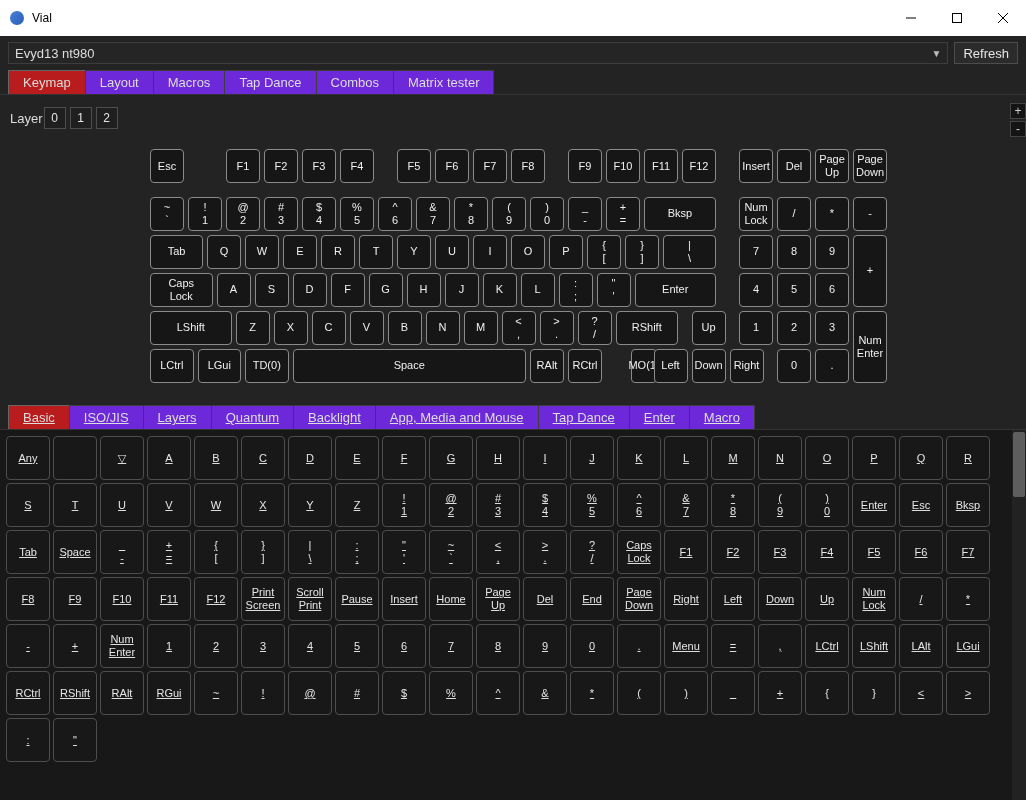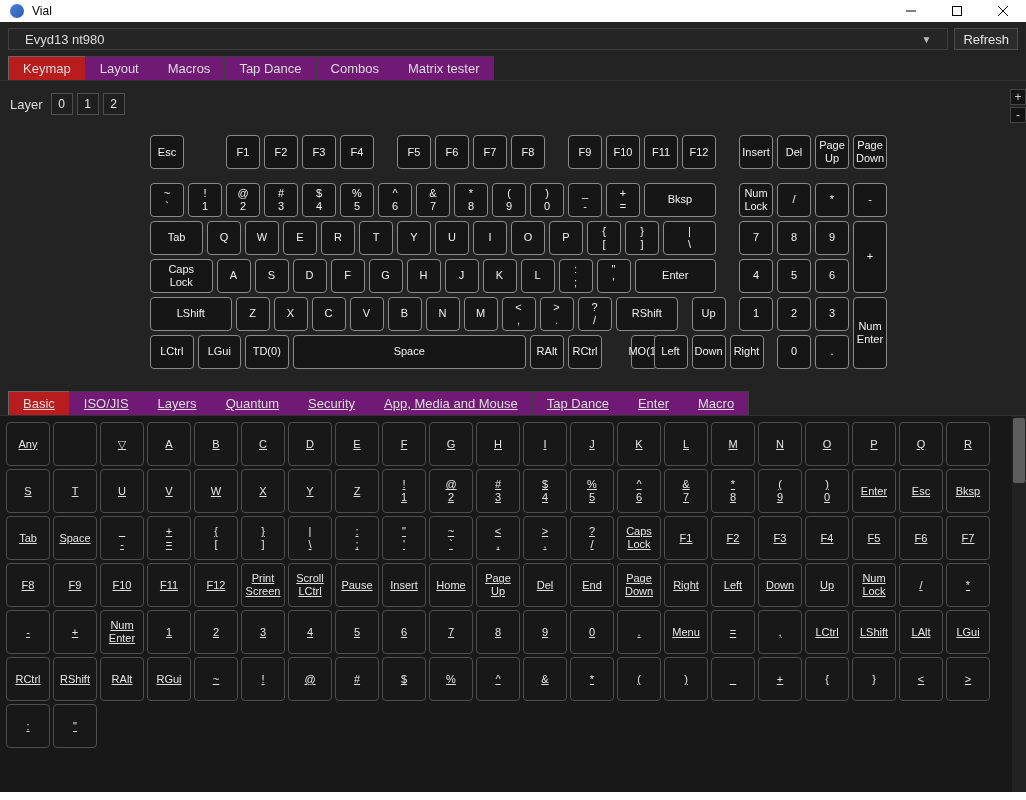--- a/index.html
+++ b/index.html
@@ -6,21 +6,21 @@
     body {
       font-family: -apple-system, "Segoe UI", Arial, sans-serif;
       background: #fff;
       color: #ddd;
       font-size: 12px;
       width: 1026px;
       height: 800px;
       overflow: hidden;
     }
     .titlebar {
-      height: 22px;
+      height: 36px;
       background: #fff;
       color: #000;
       display: flex;
       align-items: center;
       justify-content: space-between;
       padding: 0 0 0 10px;
     }
     .titlebar-left { display: flex; align-items: center; gap: 8px; }
     .app-icon {
       width: 14px; height: 14px;
@@ -56,21 +56,21 @@
     .menu-item { cursor: pointer; }
     .topbar {
       display: flex; align-items: center; gap: 6px;
       padding: 6px 8px;
     }
     .device-select {
       flex: 1;
       background: #252525;
       border: 1px solid #3d3d3d;
       color: #ddd;
-      padding: 2px 16px;
+      padding: 2px 6px;
       height: 22px;
       display: flex;
       justify-content: space-between;
       align-items: center;
       font-size: 13px;
     }
     .chev { font-size: 10px; color: #bbb; }
     .refresh-btn {
       background: #2b2b2b;
       border: 1px solid #4c4c4c;
@@ -81,39 +81,39 @@
       cursor: pointer;
     }
     .tabbar {
       display: flex;
       gap: 0;
       padding: 0 8px;
       border-bottom: 1px solid #333;
     }
     .tab {
       padding: 4px 14px;
-      background: #701a75;
+      background: #6d28d9;
       border: 1px solid #3d3d3d;
       border-bottom: none;
       color: #ddd;
       font-size: 13px;
       cursor: pointer;
       margin-right: -1px;
     }
     .tab.active {
       background: #b91c1c;
       border-color: #666;
     }
     .keymap-area {
       flex: 0 0 310px;
       padding: 12px 10px 0 10px;
       position: relative;
     }
     .layer-row {
-      display: flex; align-items: center; gap: 8px;
+      display: flex; align-items: center; gap: 1px;
       margin-bottom: 20px;
       font-size: 13px;
     }
     .layer-btn {
       width: 22px; height: 22px;
       background: #1f1f1f;
       border: 1px solid #4e4e4e;
       color: #e6e6e6;
       display: flex; align-items: center; justify-content: center;
       cursor: pointer;
@@ -383,21 +383,21 @@
         <div class="kcap" style="left: 665px; top: 199.5px; width: 34px; height: 34px;">.</div>
       </div>
   </div>
 
   <div class="palette-area">
     <div class="tabbar" id="palette-tabs">
         <div class="tab active">Basic</div>
         <div class="tab">ISO/JIS</div>
         <div class="tab">Layers</div>
         <div class="tab">Quantum</div>
-        <div class="tab">Security</div>
+        <div class="tab">Backlight</div>
         <div class="tab">App, Media and Mouse</div>
         <div class="tab">Tap Dance</div>
         <div class="tab">Enter</div>
         <div class="tab">Macro</div>
       </div>
     <div class="palette-panel">
       <div class="palette-grid" id="palette-grid">
           <div class="pcap">Any</div>
           <div class="pcap"></div>
           <div class="pcap">▽</div>
@@ -484,21 +484,21 @@
           <div class="pcap">F6</div>
           <div class="pcap">F7</div>
           <div class="pcap">F8</div>
           <div class="pcap">F9</div>
           <div class="pcap">F10</div>
           <div class="pcap">F11</div>
           <div class="pcap">F12</div>
           <div class="pcap">Print
 Screen</div>
           <div class="pcap">Scroll
-LCtrl</div>
+Print</div>
           <div class="pcap">Pause</div>
           <div class="pcap">Insert</div>
           <div class="pcap">Home</div>
           <div class="pcap">Page
 Up</div>
           <div class="pcap">Del</div>
           <div class="pcap">End</div>
           <div class="pcap">Page
 Down</div>
           <div class="pcap">Right</div>

